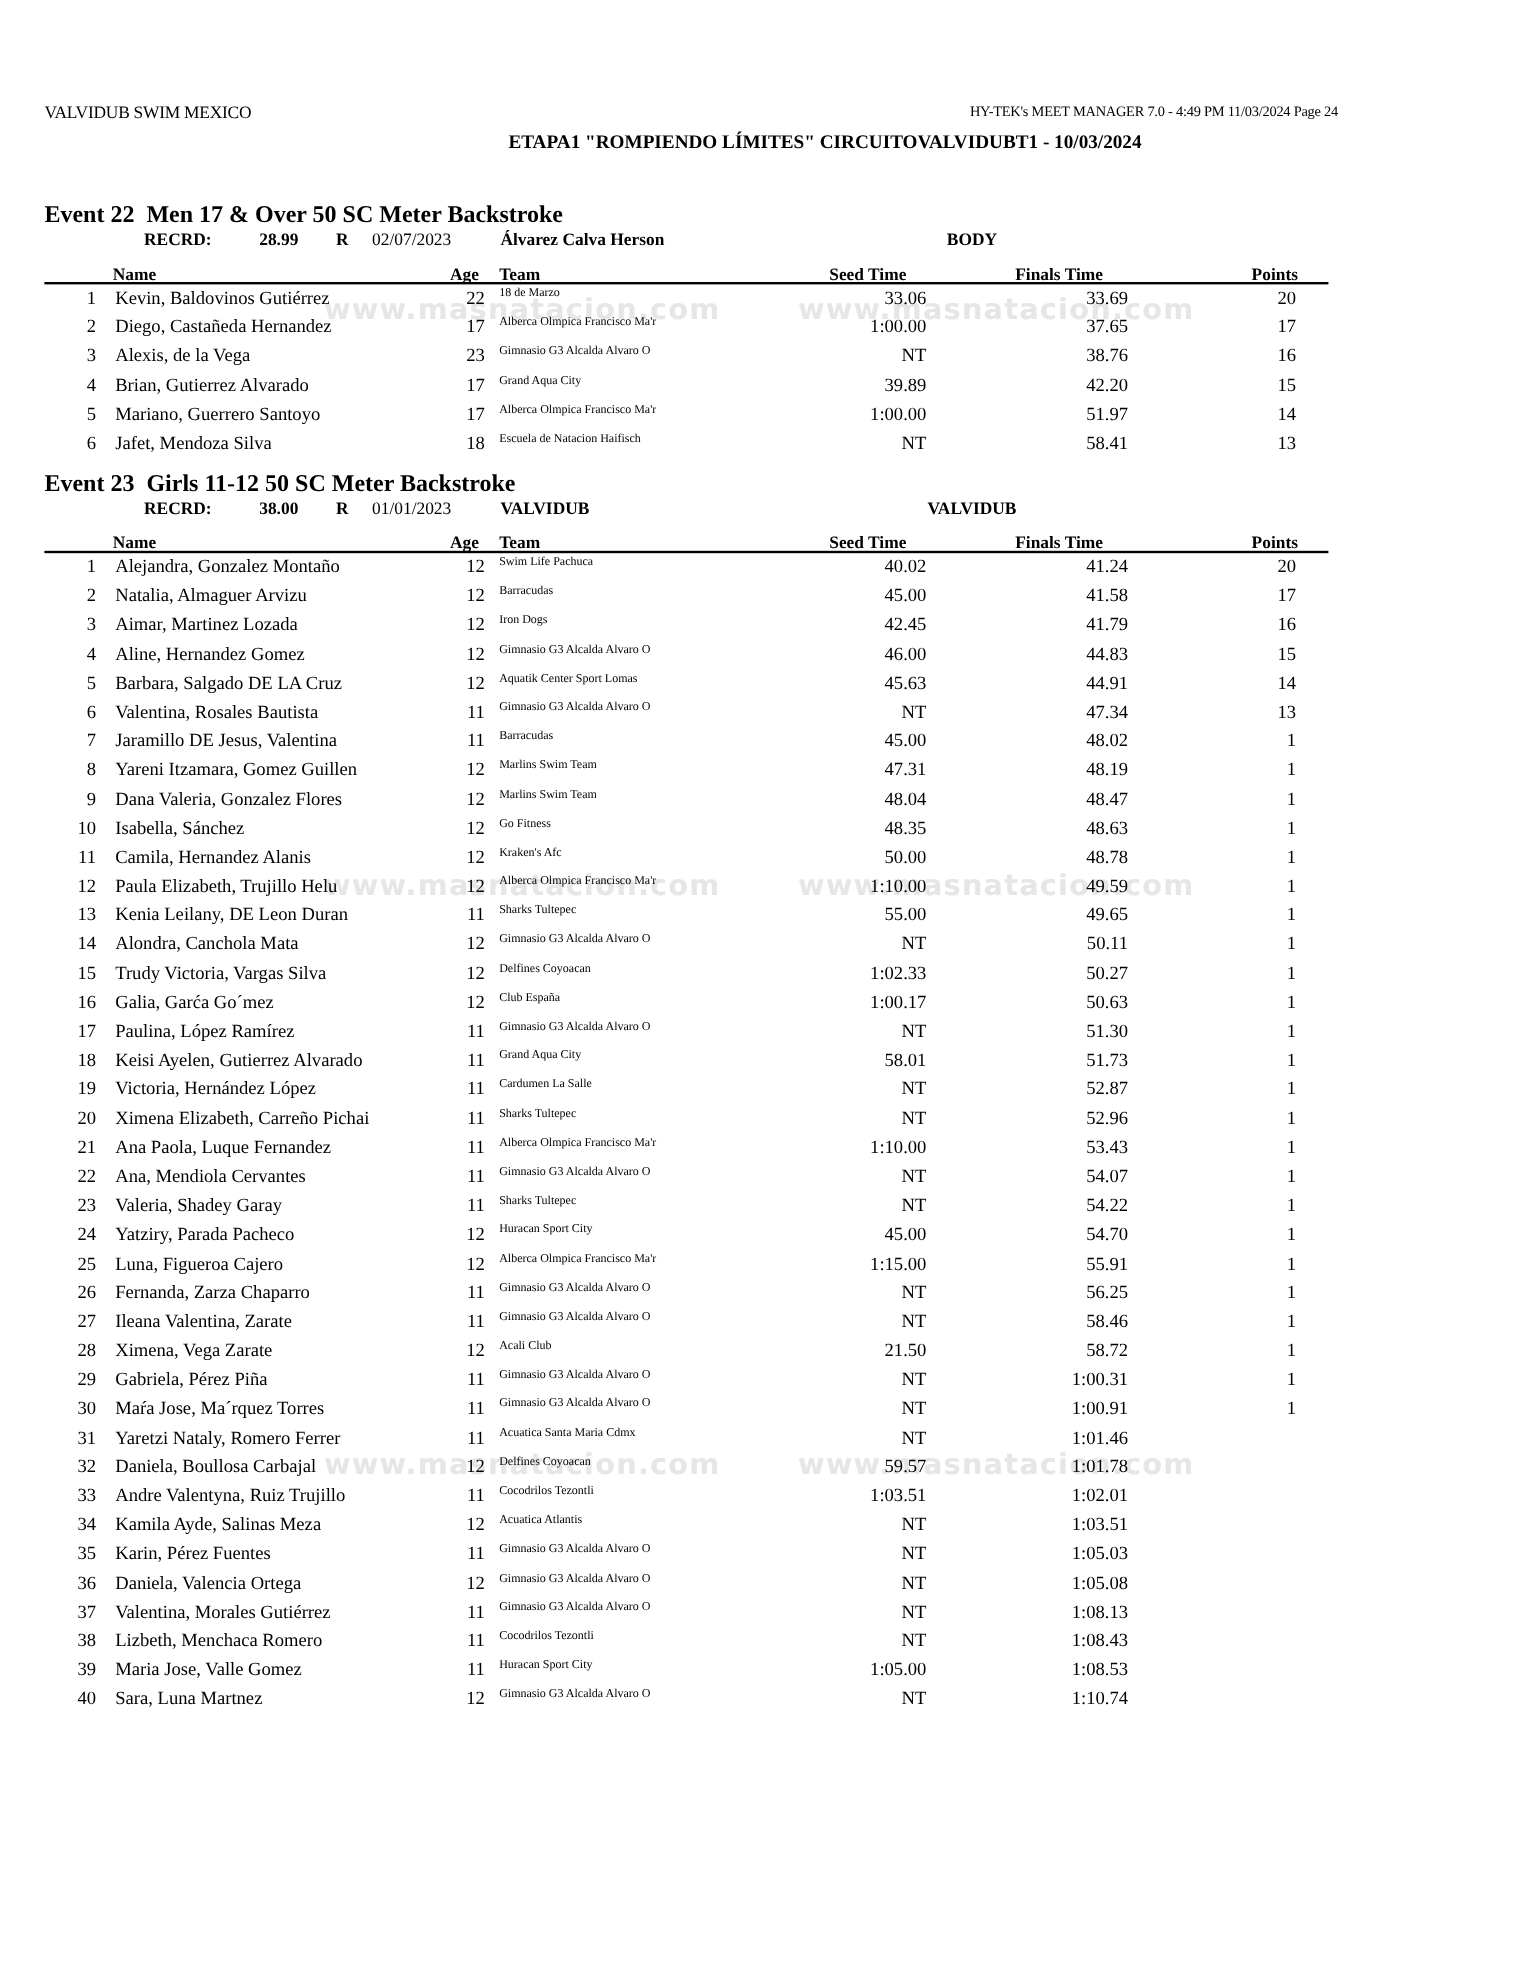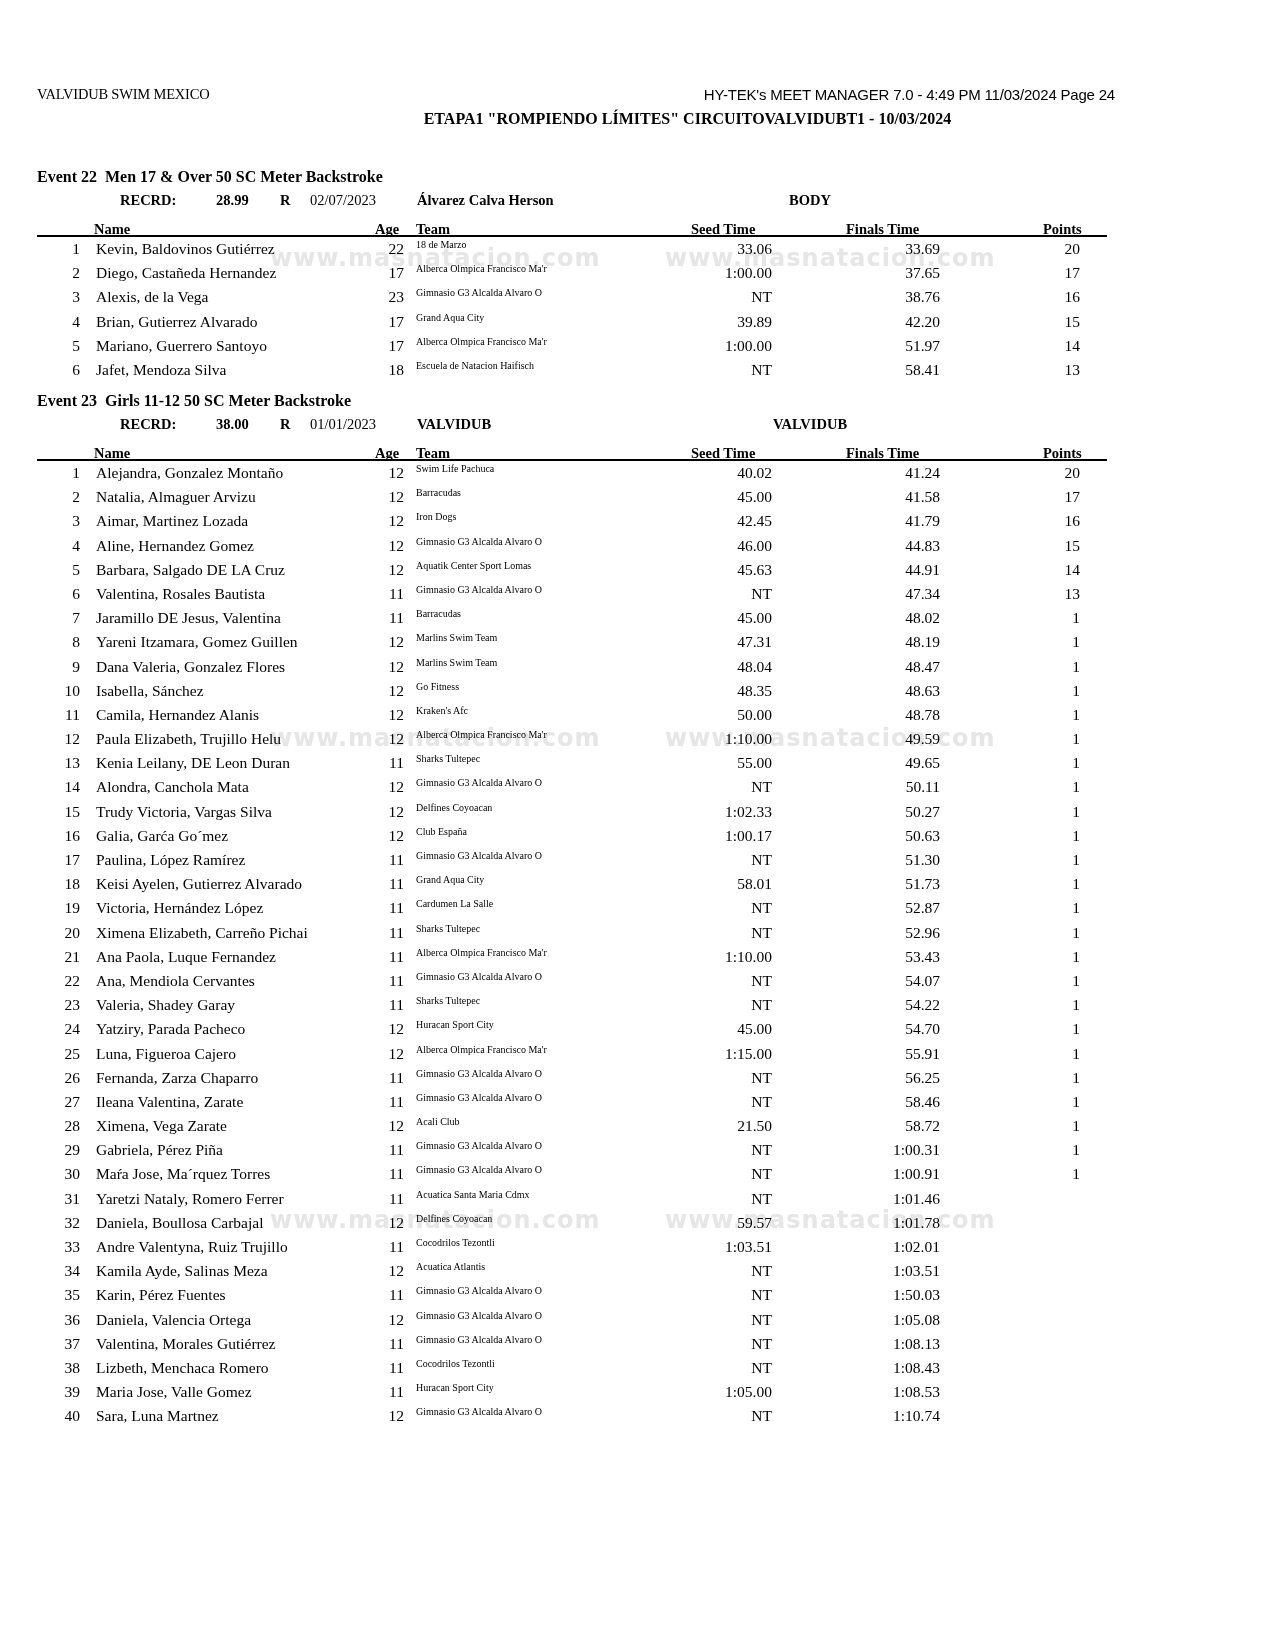--- a/index.html
+++ b/index.html
@@ -1,25 +1,25 @@
 <!DOCTYPE html>
 <html><head>
   <meta charset="utf-8">
   <style>
     html, body { margin: 0; padding: 0; background: #ffffff; }
     body { width: 1275px; height: 1650px; position: relative; overflow: hidden;
            font-family: "DejaVu Serif", "Liberation Serif", serif; color: #000; }
     .page { position: absolute; left: 0; top: 16px; width: 1275px; height: 1650px; }
     .hdr-left { position: absolute; left: 37px; top: 70px; font-size: 14.5px; font-family: "Liberation Serif", serif; letter-spacing: -0.2px; }
-    .hdr-right { position: absolute; right: 160px; top: 70px; font-size: 15px; font-family: Liberation Sans, sans-serif; letter-spacing: -0.2px; }
+    .hdr-right { position: absolute; right: 160px; top: 70px; font-size: 12px; font-family: Liberation Serif, serif; letter-spacing: -0.2px; }
     .meet-title { position: absolute; left: 0; width: 1275px; top: 94px; text-align: center; font-weight: bold; font-size: 16px; font-family: "Liberation Serif", serif; padding-left: 100px; box-sizing: border-box; }
     .results-title { position: absolute; left: 0; width: 1275px; top: 119px; text-align: center; font-weight: bold; font-size: 16px; font-family: "Liberation Serif", serif; padding-left: 100px; box-sizing: border-box; }
     .watermark { position: absolute; color: #e6e6e6; font-family: "DejaVu Sans", sans-serif; font-weight: bold; font-size: 24px; letter-spacing: 1px; z-index: 0; pointer-events: none; }
     .event { position: absolute; left: 0; width: 1275px; }
-    .event-title { position: absolute; left: 37px; top: 0; font-weight: bold; font-size: 16px; font-family: "Liberation Serif", serif; white-space: pre; }
+    .event-title { position: absolute; left: 37px; top: 0; font-weight: bold; font-size: 20px; font-family: "Liberation Serif", serif; white-space: pre; }
     .record-line { position: absolute; top: 24px; left: 0; width: 1275px; font-weight: bold; font-size: 14.5px; font-family: "Liberation Serif", serif; }
     .record-line span { position: absolute; white-space: nowrap; }
     .rec-label { left: 120px; }
     .rec-time { left: 216px; }
     .rec-flag { left: 280px; }
     .rec-date { left: 310px; font-weight: normal; }
     .rec-holder { left: 417px; }
     .rec-team { left: 740px; width: 140px; text-align: center; }
     .col-head { position: absolute; top: 47px; left: 37px; width: 1070px; height: 20px; border-bottom: 2px solid #000; font-weight: bold; font-size: 14.5px; font-family: "Liberation Serif", serif; }
     .col-head span { position: absolute; bottom: -3px; white-space: nowrap; margin-top: 46px; }
@@ -455,21 +455,21 @@
           <span class="c-seed">NT</span>
           <span class="c-finals">1:03.51</span>
           <span class="c-points"></span>
         </div>
         <div class="row">
           <span class="c-place">35</span>
           <span class="c-name">Karin, Pérez Fuentes</span>
           <span class="c-age">11</span>
           <span class="c-team">Gimnasio G3 Alcalda Alvaro O</span>
           <span class="c-seed">NT</span>
-          <span class="c-finals">1:50.03</span>
+          <span class="c-finals">1:05.03</span>
           <span class="c-points"></span>
         </div>
         <div class="row">
           <span class="c-place">36</span>
           <span class="c-name">Daniela, Valencia Ortega</span>
           <span class="c-age">12</span>
           <span class="c-team">Gimnasio G3 Alcalda Alvaro O</span>
           <span class="c-seed">NT</span>
           <span class="c-finals">1:05.08</span>
           <span class="c-points"></span>

